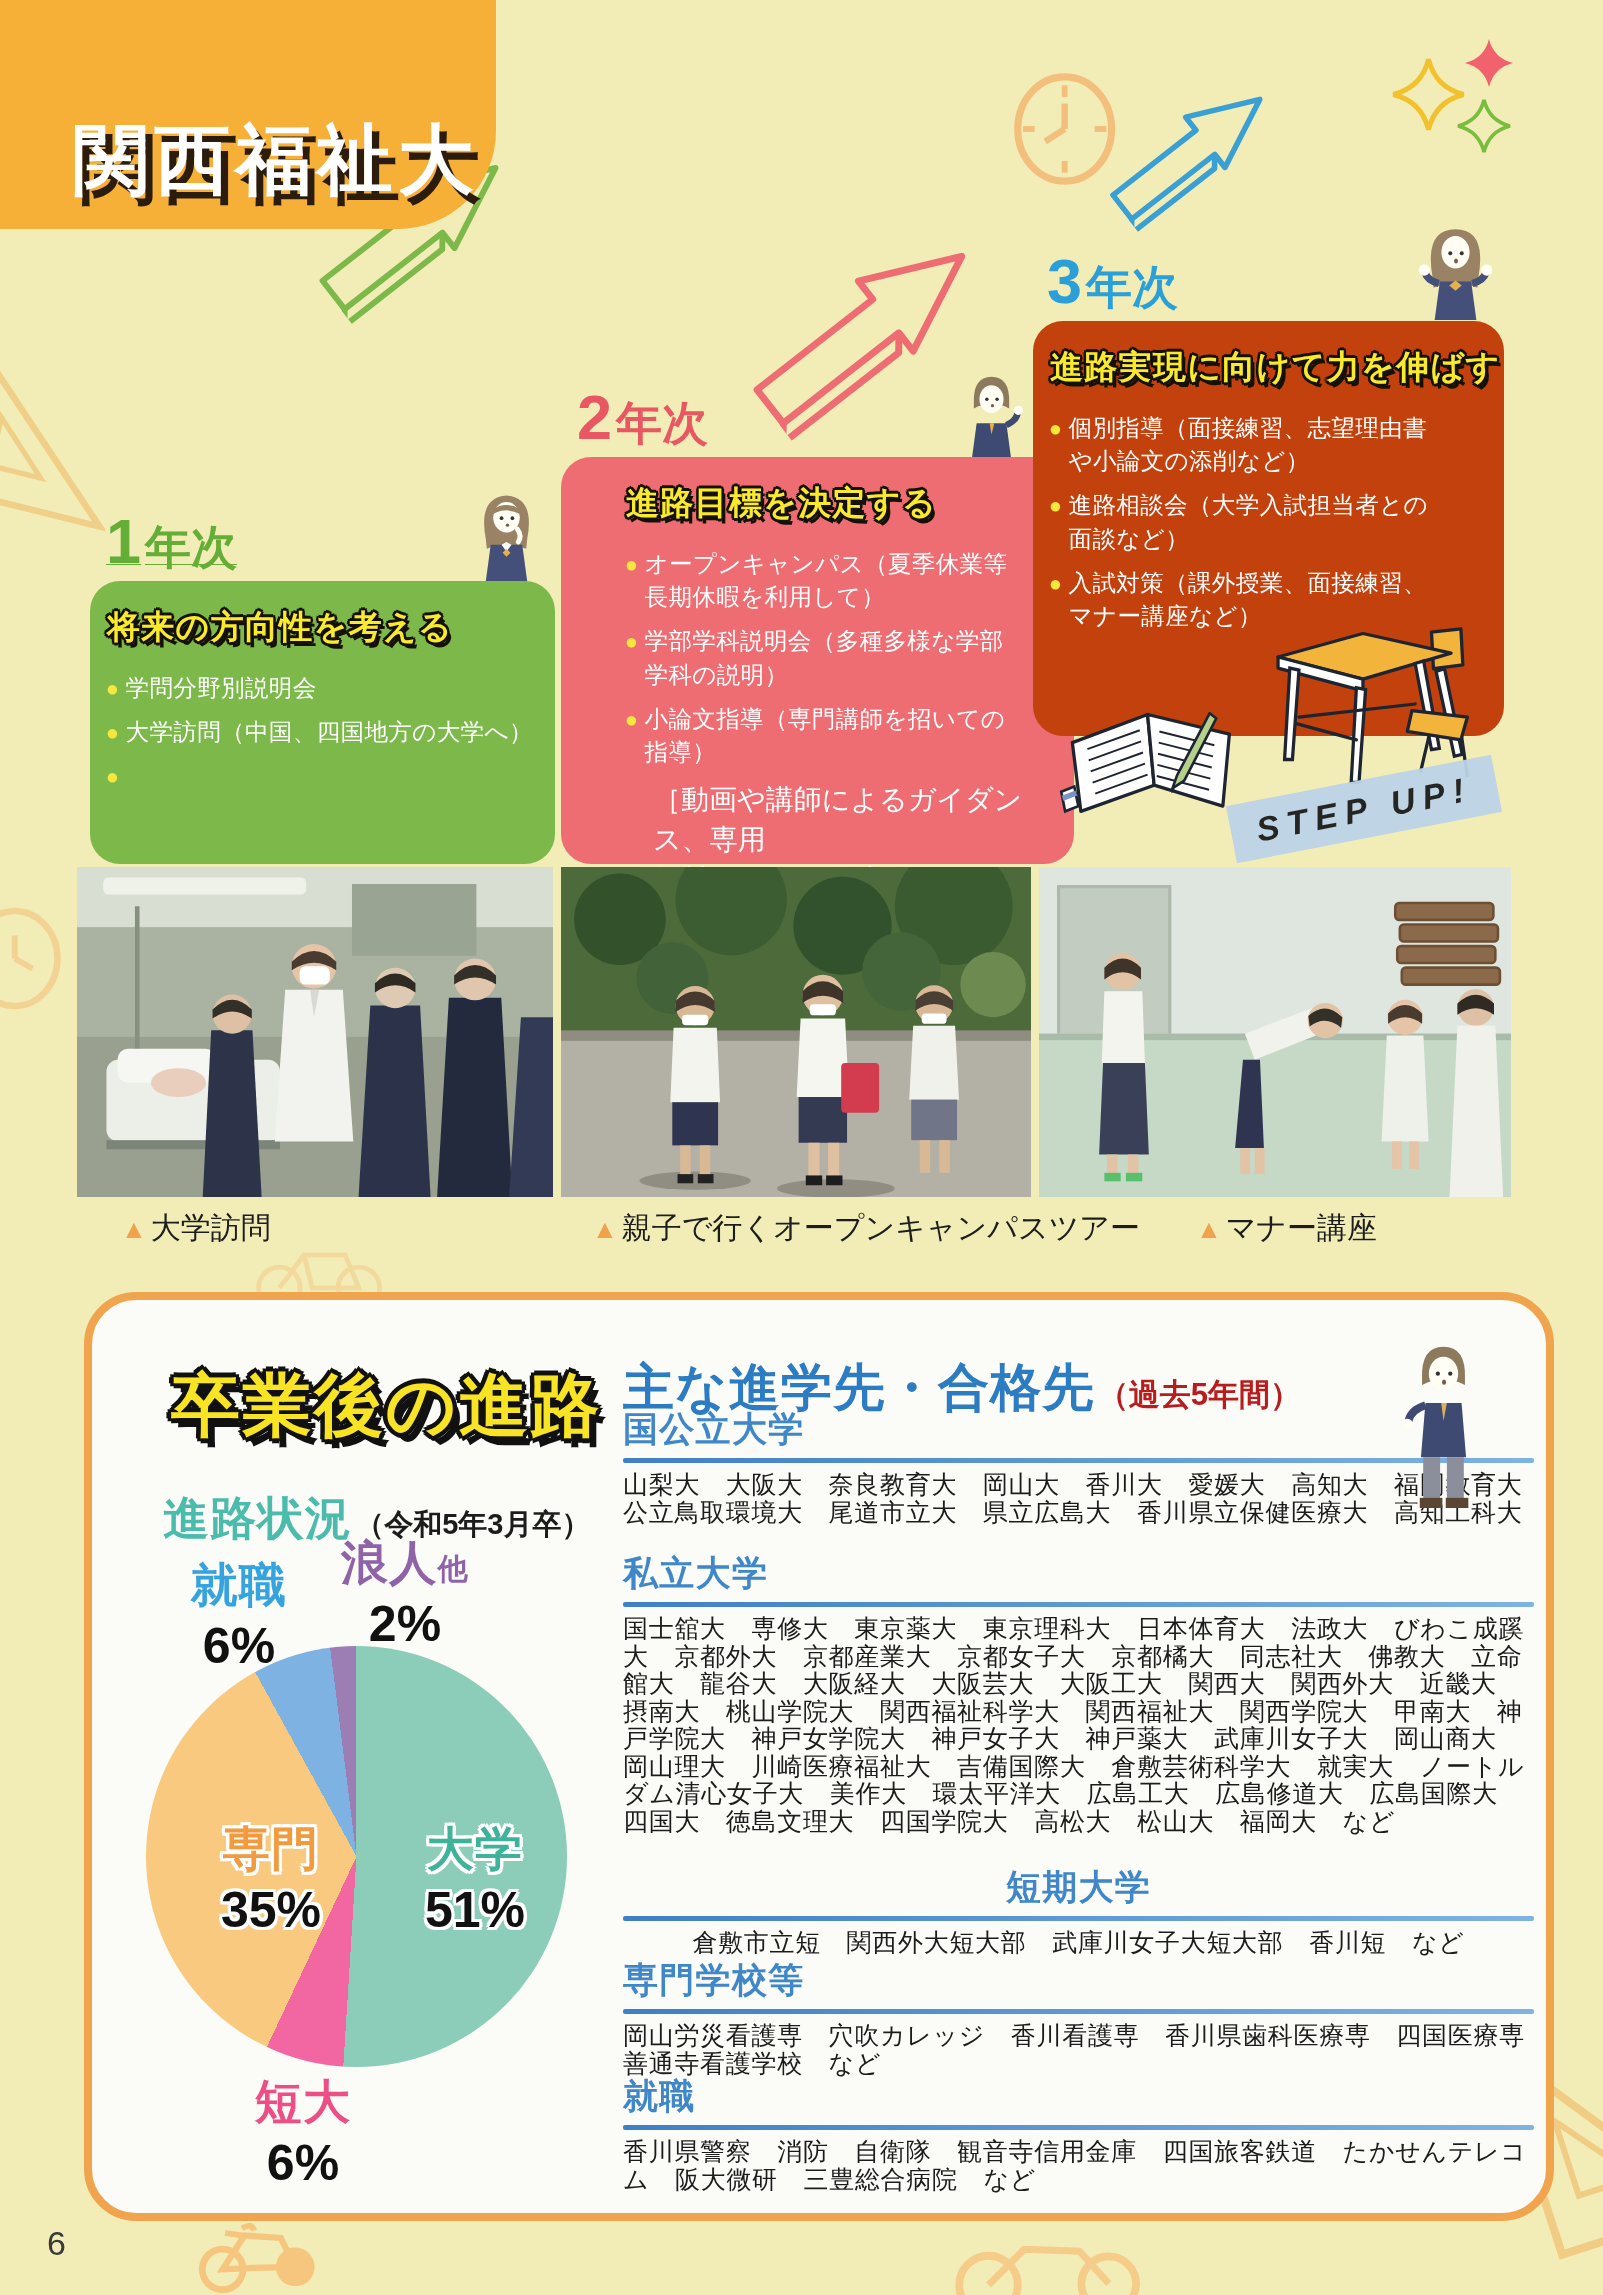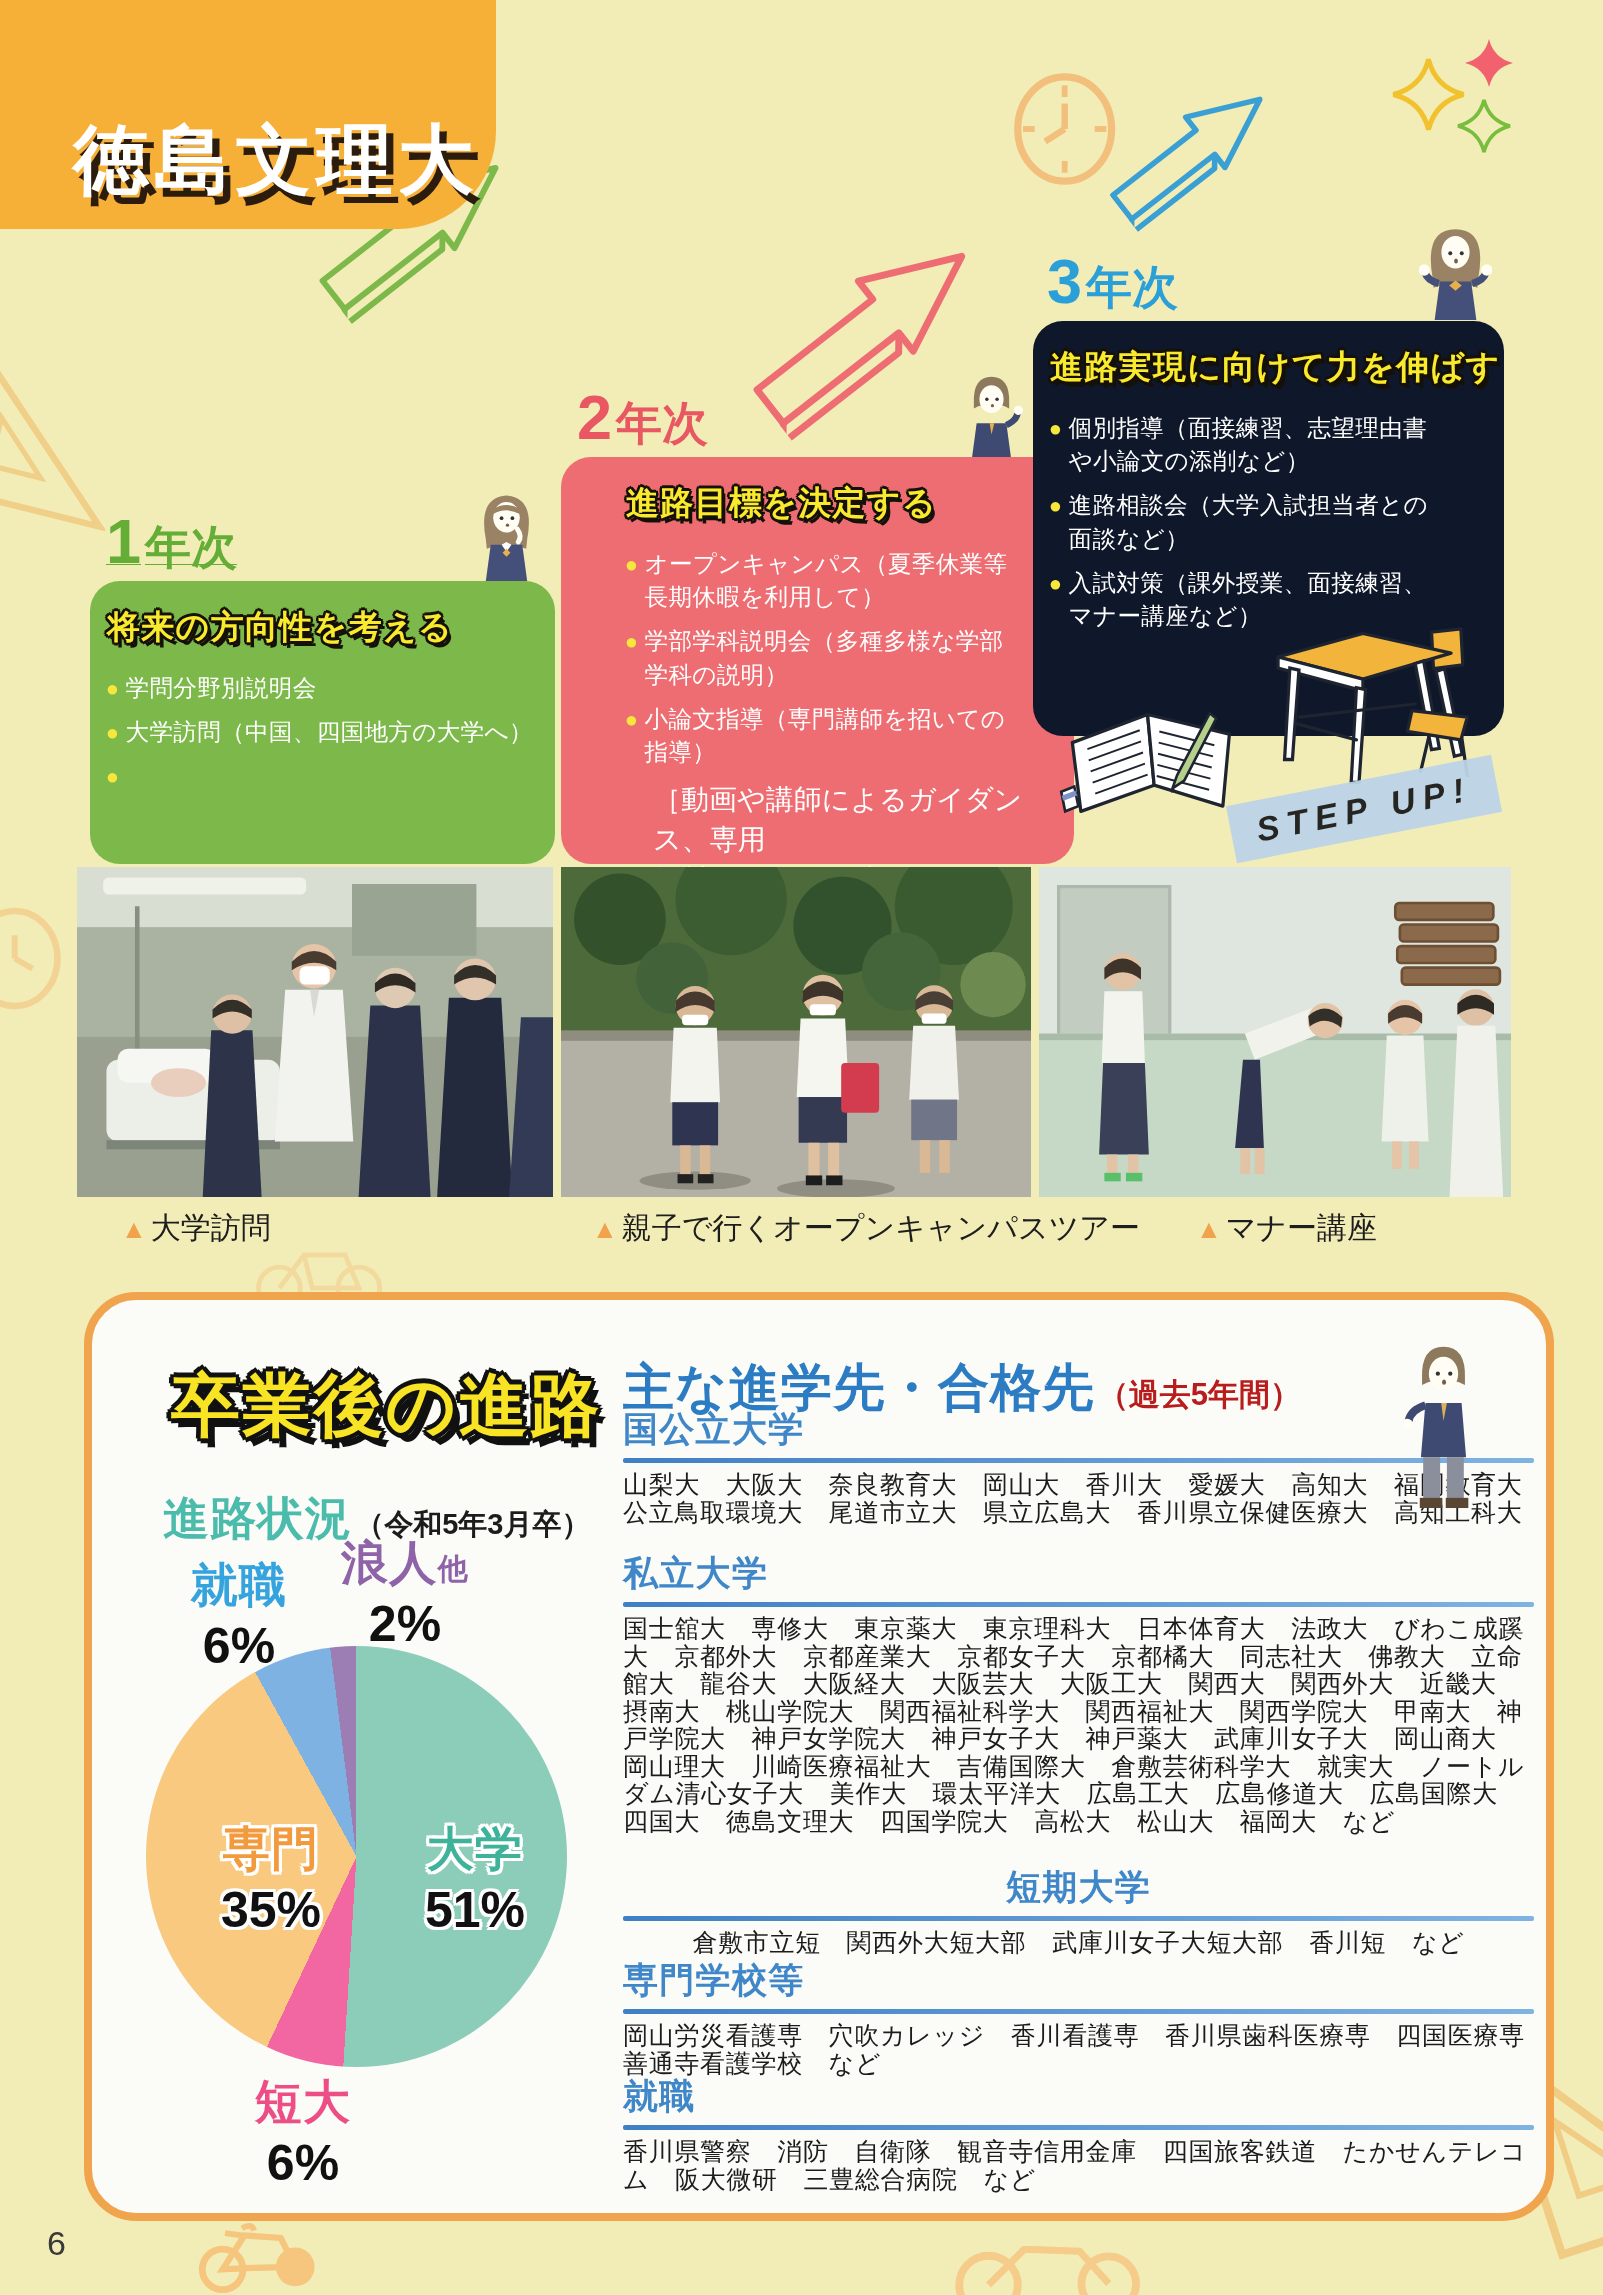--- a/index.html
+++ b/index.html
@@ -19,21 +19,21 @@
   .year-label{position:absolute;font-weight:bold;white-space:nowrap;}
   .year-label .year-num{font-size:63px;}
   .year-label .year-suffix{font-size:46px;margin-left:3.9px;}
   .yl1{left:106px;top:505px;color:#64ad37;text-decoration:underline;}
   .yl2{left:577px;top:381px;color:#e85762;}
   .yl3{left:1047px;top:245px;color:#2b9fd8;}
 
   .year-box{position:absolute;border-radius:30px;color:#fff;}
   .yb1{left:90px;top:581px;width:465px;height:283px;background:#7cb84a;}
   .yb2{left:561px;top:457px;width:465px;height:407px;background:#ee6d72;padding-left:48px;}
-  .yb3{left:1033px;top:321px;width:471px;height:415px;background:#0f172a;}
+  .yb3{left:1033px;top:321px;width:471px;height:415px;background:#c2410c;}
 
   .year-heading{margin:23.6px 17px 0 17px;font-size:33px;font-weight:bold;color:#f9ea2e;letter-spacing:1.3px;white-space:nowrap;
     text-shadow:-2.6px 0 0 #151008,2.6px 0 0 #151008,0 -2.6px 0 #151008,0 2.6px 0 #151008,
                 -2px -2px 0 #151008,2px -2px 0 #151008,-2px 2px 0 #151008,2px 2px 0 #151008,3.9px 4.6px 0 #151008;}
   .bullets{margin:22px 9.2px 0 15.7px;}
   .bullet-item{display:flex;align-items:flex-start;margin-bottom:10.5px;}
   .bullet{flex:0 0 auto;font-size:22px;line-height:1.5;color:#f7e63b;margin-right:6.5px;}
   .bullet-text{font-size:23.6px;line-height:1.42;white-space:pre-line;letter-spacing:0.3px;}
   .year-note{margin:3.9px 9.2px 0 44px;font-size:28px;line-height:1.42;white-space:pre-line;}
 
@@ -180,21 +180,21 @@
     </svg>
   </div>
   <div class="deco" style="left:1105px;top:116px;transform:rotate(-38deg);">
     <svg width="183" height="84" viewBox="0 0 330 150">
       <path d="M5,35 L195,35 L195,5 L320,62 L195,120 L195,90 L5,90 Z" fill="none" stroke="#3aa0d4" stroke-width="10" stroke-linejoin="round"></path>
       <path d="M5,90 l-16,20 l190,0 l16,-20" fill="none" stroke="#3aa0d4" stroke-width="10" stroke-linejoin="round"></path>
     </svg>
   </div>
 
   <div class="header-block"></div>
-  <div class="page-title">徳島文理大</div>
+  <div class="page-title">関西福祉大</div>
 
   <div class="deco" style="left:472px;top:487px;">
     <svg width="69" height="96" viewBox="0 0 70 96">
       <path d="M14,52 Q6,10 35,8 Q64,10 56,52 L55,62 Q35,54 15,62 Z" fill="#9a8264"></path>
       <ellipse cx="35" cy="30" rx="13.5" ry="15.5" fill="#fffdf4"></ellipse>
       <path d="M21,22 Q35,13 49,22 L49,27 Q35,19 21,27 Z" fill="#9a8264"></path>
       <circle cx="30" cy="31" r="1.9" fill="#333"></circle>
         <circle cx="41" cy="31" r="1.9" fill="#333"></circle>
       <circle cx="36" cy="38" r="1.7" fill="#7a5a48"></circle>
       <path d="M19,58 L51,58 L56,95 L14,95 Z" fill="#44507a"></path>

